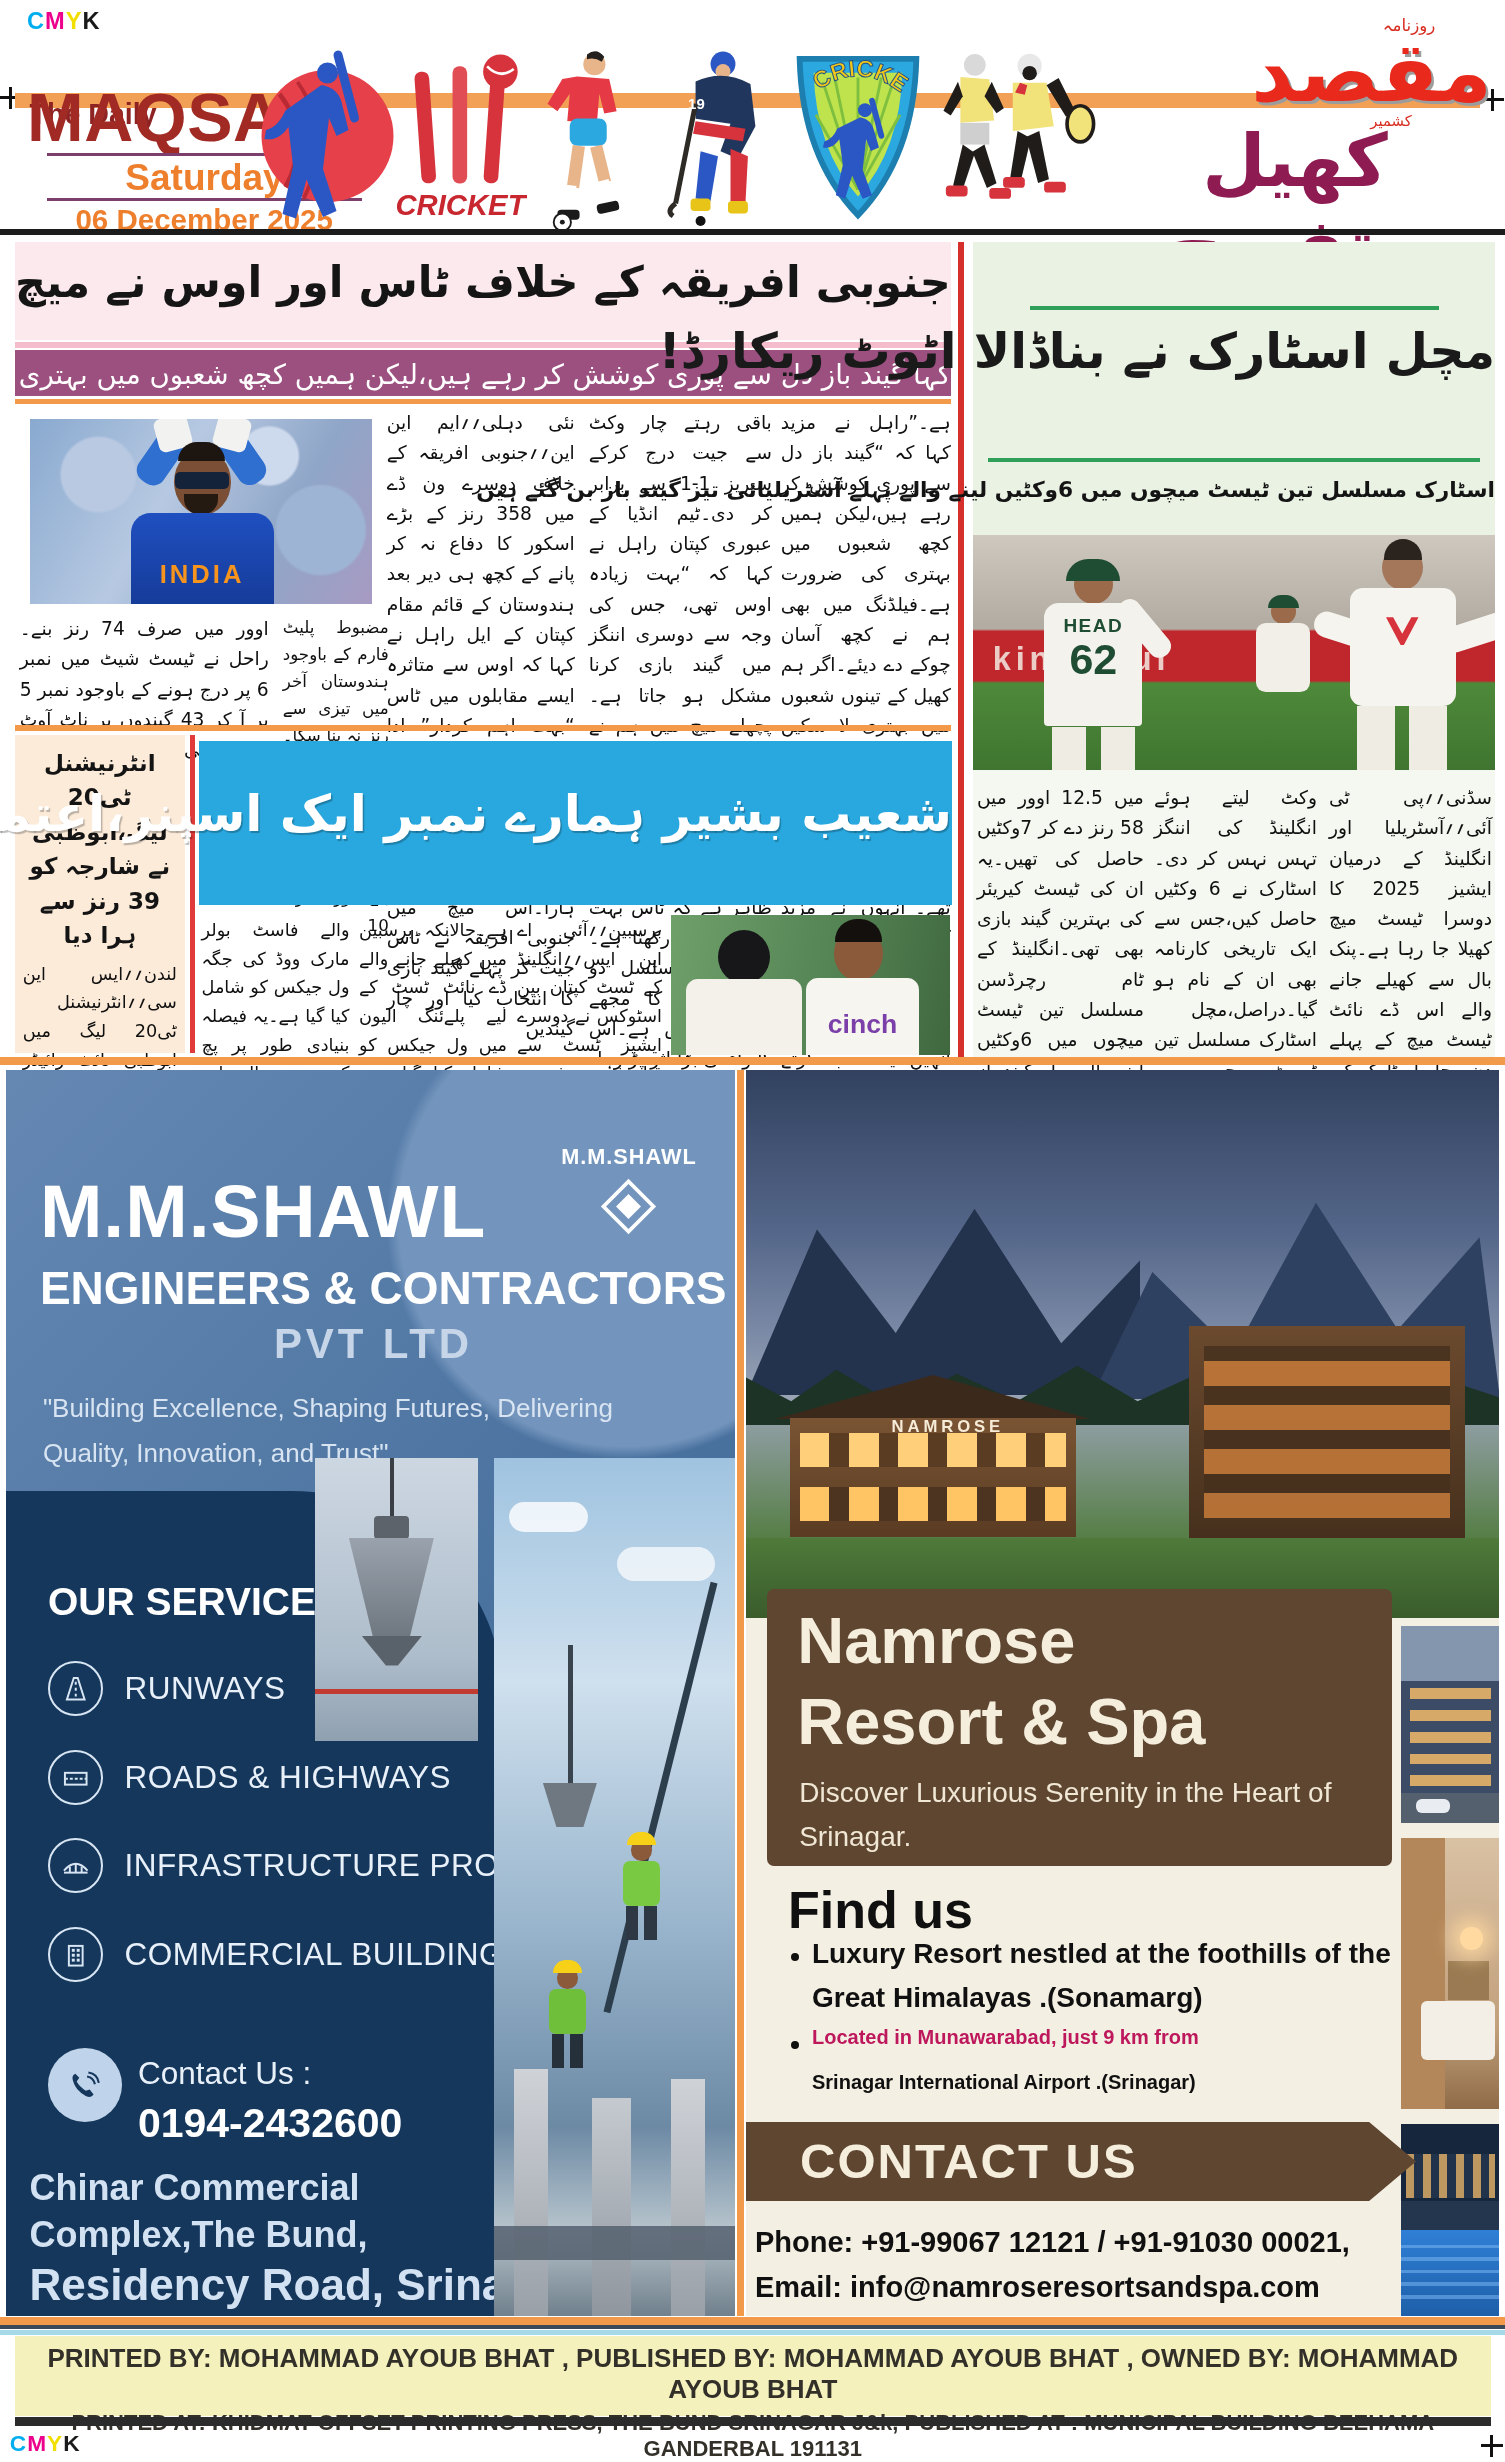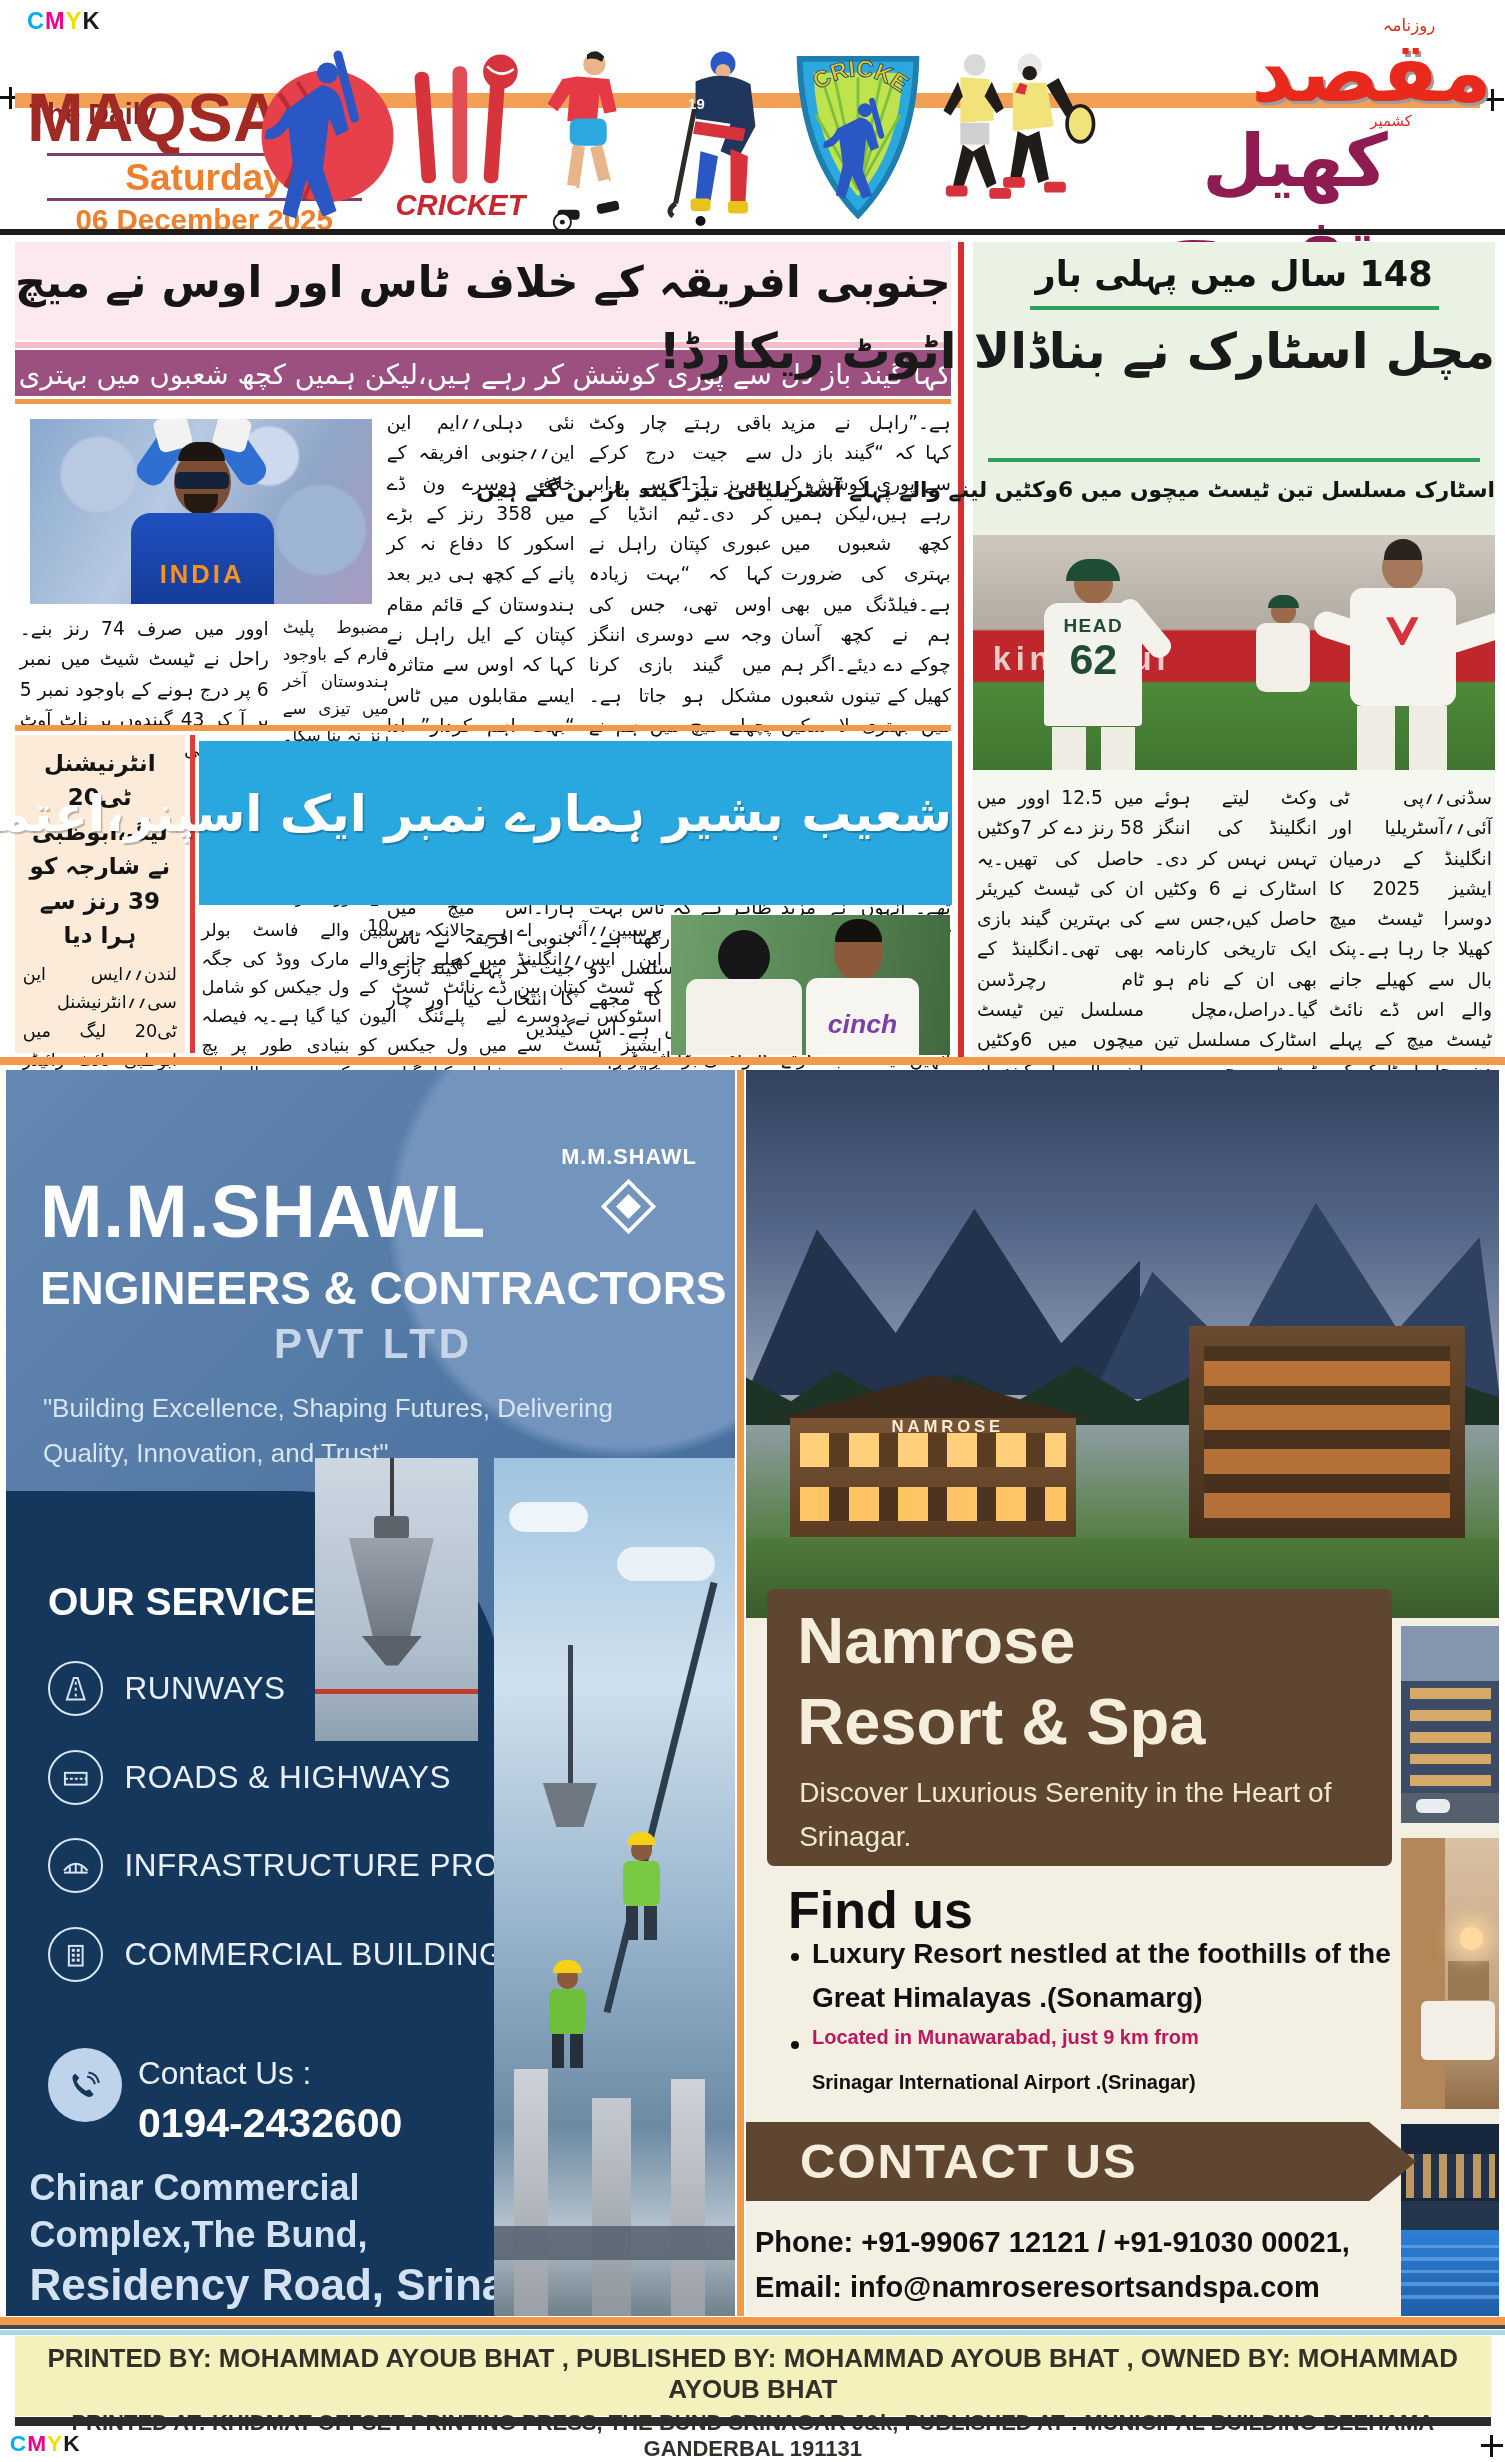--- a/index.html
+++ b/index.html
@@ -190,21 +190,20 @@
     <div class="abs urdu ucol" style="left:766px;top:166px;width:170px;height:320px;">ہے۔”راہل نے مزید کہا کہ “گیند باز دل سے پوری کوشش کر رہے ہیں،لیکن ہمیں کچھ شعبوں میں بہتری کی ضرورت ہے۔فیلڈنگ میں بھی ہم نے کچھ آسان چوکے دے دیئے۔اگر ہم کھیل کے تینوں شعبوں میں بہتری لا سکیں تو شاید 20 سے 25 رنز ہمارے حق میں ہوسکتے ہیں اور ہم نتیجے کے دوسری طرف ہوسکتے تھے۔”انہوں نے مزید کہا کہ وراٹ جس طرح بیٹنگ کر رہے تھے،وہ دیکھنے لائق تھا۔ظاہر ہے ہم نے انہیں یہ سب کرتے 53 بار دیکھا ہے۔اس</div>
     <div class="abs urdu ucol" style="left:4.9px;top:372px;width:249px;height:110px;">اوور میں صرف 74 رنز بنے۔راحل نے ٹیسٹ شیٹ میں نمبر 6 پر درج ہونے کے باوجود نمبر 5 پر آ کر 43 گیندوں پر ناٹ آوٹ 66 رنز کی تیز اننگز کھیلی۔</div>
     <div class="abs urdu ucol" style="left:268px;top:372px;width:106px;height:110px;font-size:16.7px;">مضبوط پلیٹ فارم کے باوجود ہندوستان آخر میں تیزی سے رنز نہ بنا سکا۔آخری 15 اوور میں 8 وکٹ ہاتھ میں رہنے کے باوجود صرف 103 رنز بنے اور آخری 10</div>
     <div class="abs" style="left:0;top:483px;width:936px;height:5.9px;background:#F2994A;"></div>
   </div>
 
   <div class="abs" style="left:958px;top:242px;width:5.9px;height:815px;background:#D5302C;"></div>
 
   <div class="abs" style="left:973px;top:242px;width:522px;height:815px;background:#F4F8F1;">
     <div class="abs" style="left:0;top:0;width:522px;height:293px;background:#E9F2E3;">
-      <div class="abs urdu bold ctr nowrap" style="left:0;top:11.8px;width:522px;font-size:35px;color:#141414;">148 سال میں پہلی بار</div>
       <div class="abs" style="left:57px;top:64px;width:409px;height:3.9px;background:#2FA05A;"></div>
       <div class="abs urdu bold ctr nowrap" style="left:0;top:81px;width:522px;font-size:49px;color:#1a1a1a;">مچل اسٹارک نے بناڈالا اٹوٹ ریکارڈ!</div>
       <div class="abs" style="left:14.8px;top:216px;width:492px;height:3.9px;background:#2FA05A;"></div>
       <div class="abs urdu ctr nowrap bold" style="left:0;top:235px;width:522px;font-size:21.7px;color:#141414;">اسٹارک مسلسل تین ٹیسٹ میچوں میں 6وکٹیں لینے والے پہلے آسٹریلیائی تیز گیند باز بن گئے ہیں</div>
     </div>
 
     <div class="photo" style="left:0;top:293px;width:522px;height:235px;background:
          linear-gradient(#cfc8bf 0,#b3aca2 38%,#b3aca2 40%,#C0272D 41%,#C0272D 62%,#4e8a3a 63%,#3f7530 100%);">
       <div class="abs bold" style="left:19.7px;top:106px;width:488px;font-size:32.5px;color:#f4e9e2;letter-spacing:4.9px;opacity:.85;">kinds          ful</div>
 
@@ -259,21 +258,21 @@
     <div class="abs urdu ucol" style="left:160px;top:181px;width:148px;height:139px;font-size:17.7px;">ہے۔حالانکہ برسبین میں کھیلے جانے والے ڈے نائٹ ٹسٹ کے لیے پلےئنگ الیون میں ول جیکس کو شامل کیا گیا ہے۔انگلینڈ نے منگل کو الیون کا اعلان کیا جس میں</div>
     <div class="abs urdu ucol" style="left:2.5px;top:181px;width:148px;height:139px;font-size:17.7px;">والے فاسٹ بولر مارک ووڈ کی جگہ ول جیکس کو شامل کیا گیا ہے۔یہ فیصلہ بنیادی طور پر پچ کی صورتحال اور ٹیم کے مجموعی توازن کو دیکھتے ہوئے کیا گیا ہے۔بین اسٹوکس نے پریس کانفرنس میں وضاحت کرتے ہوئے کہا ہم نے</div>
 
     <div class="photo" style="left:472px;top:180px;width:279px;height:140px;background:linear-gradient(100deg,#6fa06a,#558455 55%,#40683f);">
       <div class="fig-head" style="left:47px;top:14.8px;width:52px;height:54px;background:#17171a;"></div>
       <div class="fig-torso" style="left:14.8px;top:64px;width:116px;height:76px;background:#f3f1ea;border-radius:11.8px 11.8px 0 0;"></div>
       <div class="fig-head" style="left:163px;top:10.8px;width:49px;height:55px;background:#8a5a3a;">
         <div class="abs" style="left:1px;top:-6.9px;width:47px;height:22.7px;background:#14100d;border-radius:21.7px 21.7px 0 0;"></div>
       </div>
       <div class="fig-torso" style="left:135px;top:63px;width:113px;height:77px;background:#f7f5ef;border-radius:11.8px 11.8px 0 0;">
-        <div class="ctr bold" style="margin-top:30.5px;font-size:26.6px;color:#7A3FA8;font-family:'Liberation Sans',sans-serif;font-style:italic;">cinch</div>
+        <div class="ctr bold" style="margin-top:30.5px;font-size:26.6px;color:#7A3FA8;font-family:'Liberation Sans',sans-serif;">cinch</div>
       </div>
     </div>
   </div>
 
   <div class="abs" style="left:0;top:1057px;width:1506px;height:7.9px;background:#F2994A;"></div>
 
   <div class="abs" style="left:5.9px;top:1070px;width:729px;height:1246px;background:
        radial-gradient(circle at 85% 12%, #7395bd 0 18%, transparent 19%),
        radial-gradient(circle at 10% 90%, #6d90ba 0 22%, transparent 23%),
        linear-gradient(135deg,#6488B2,#49719E 55%,#3C628D);">

